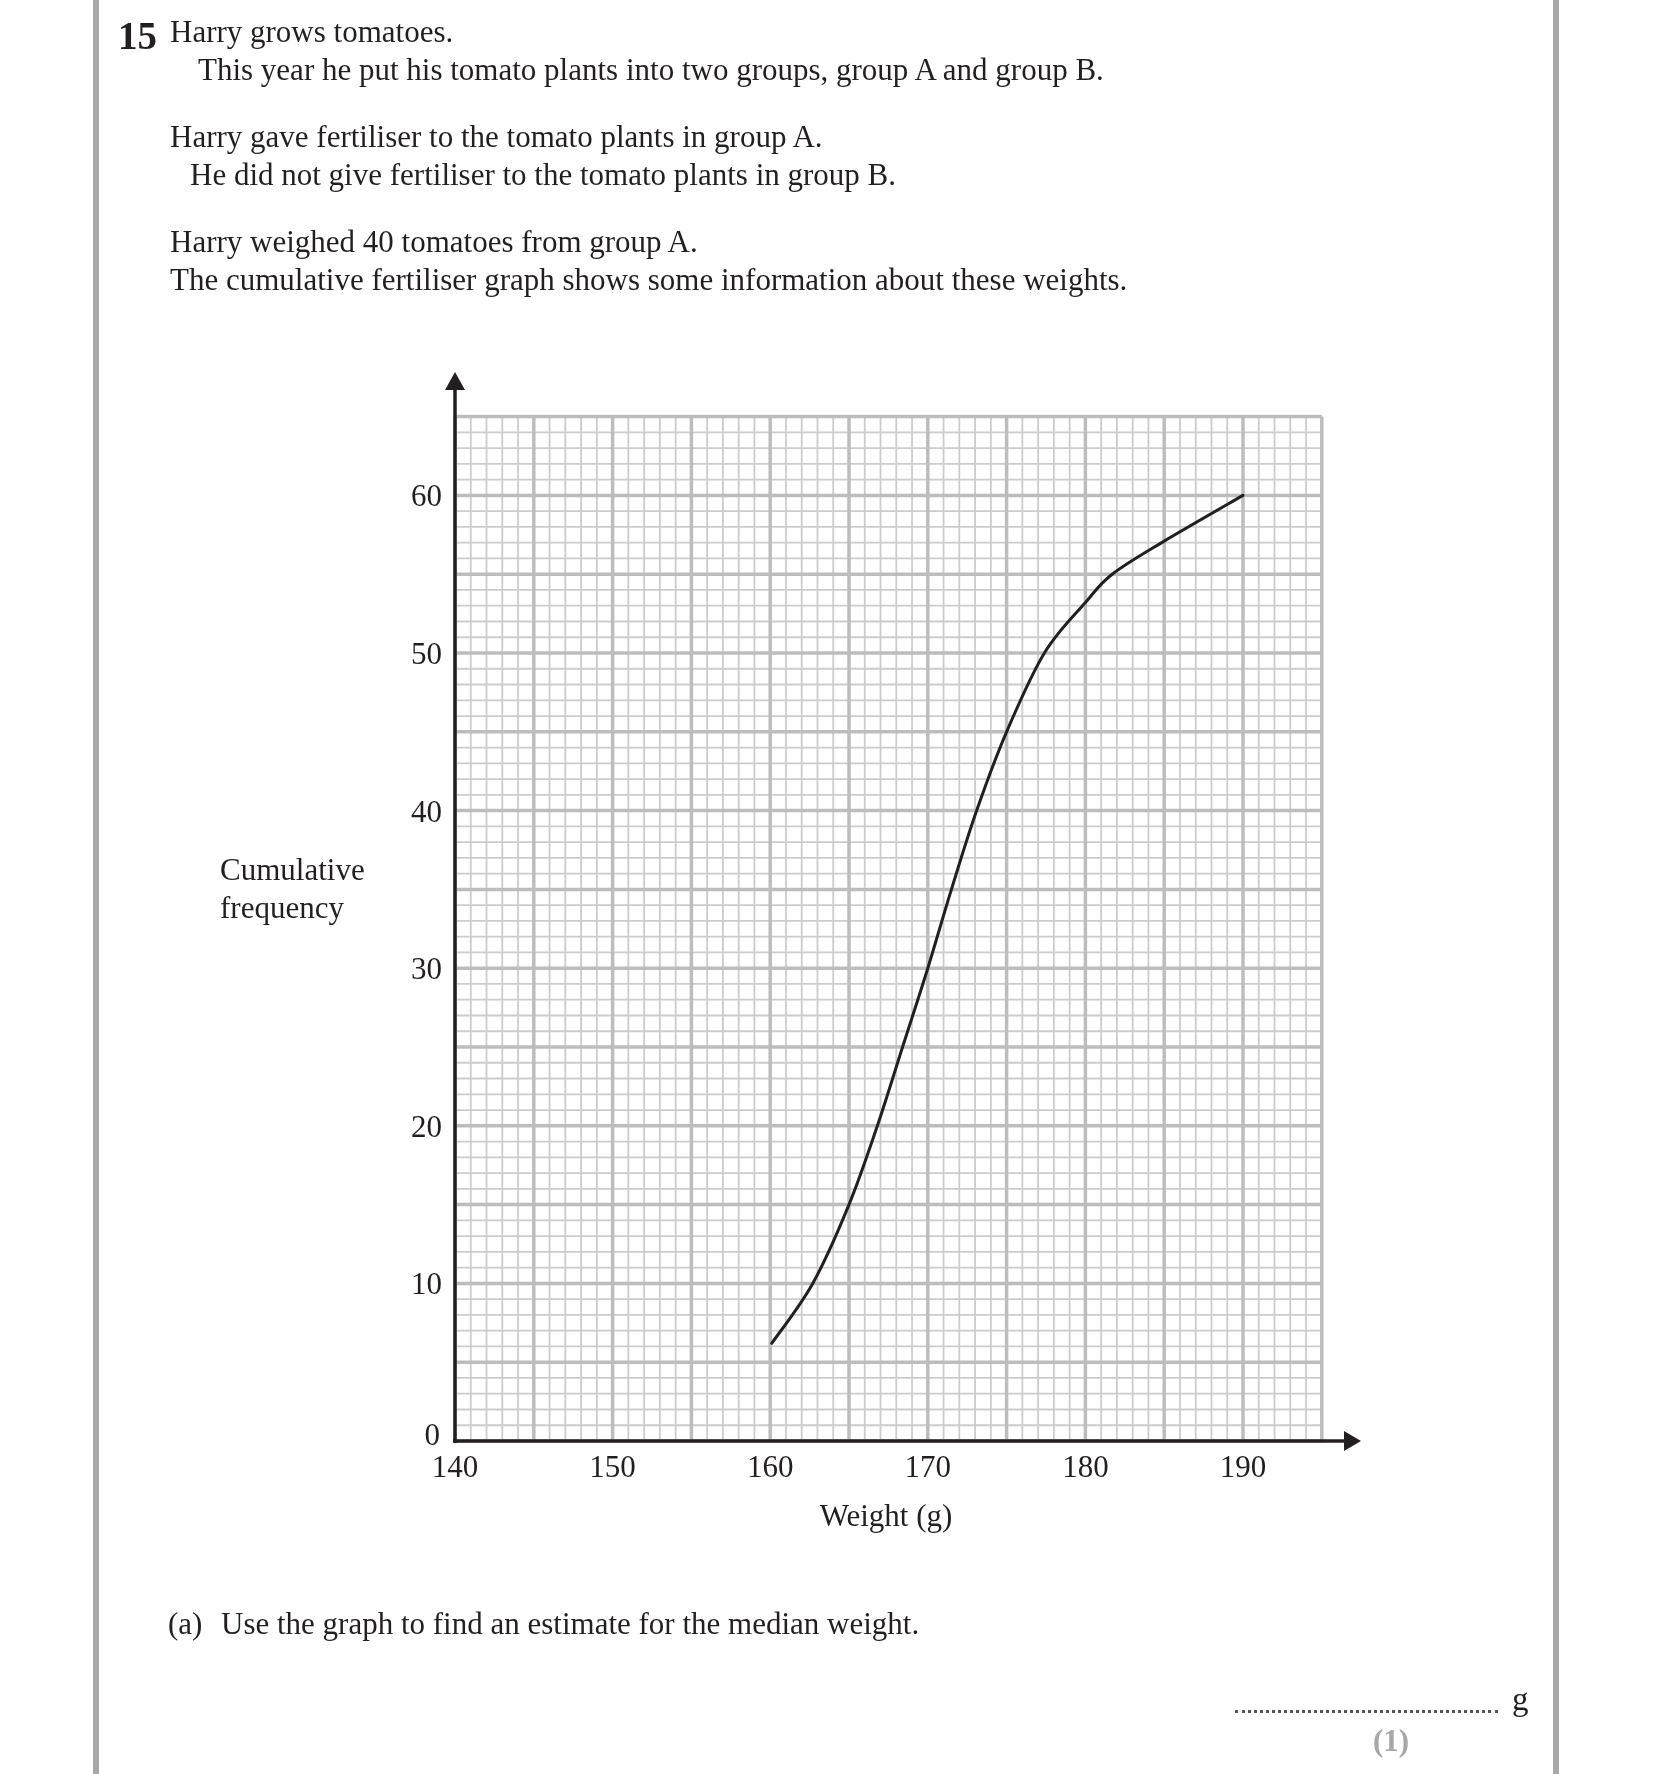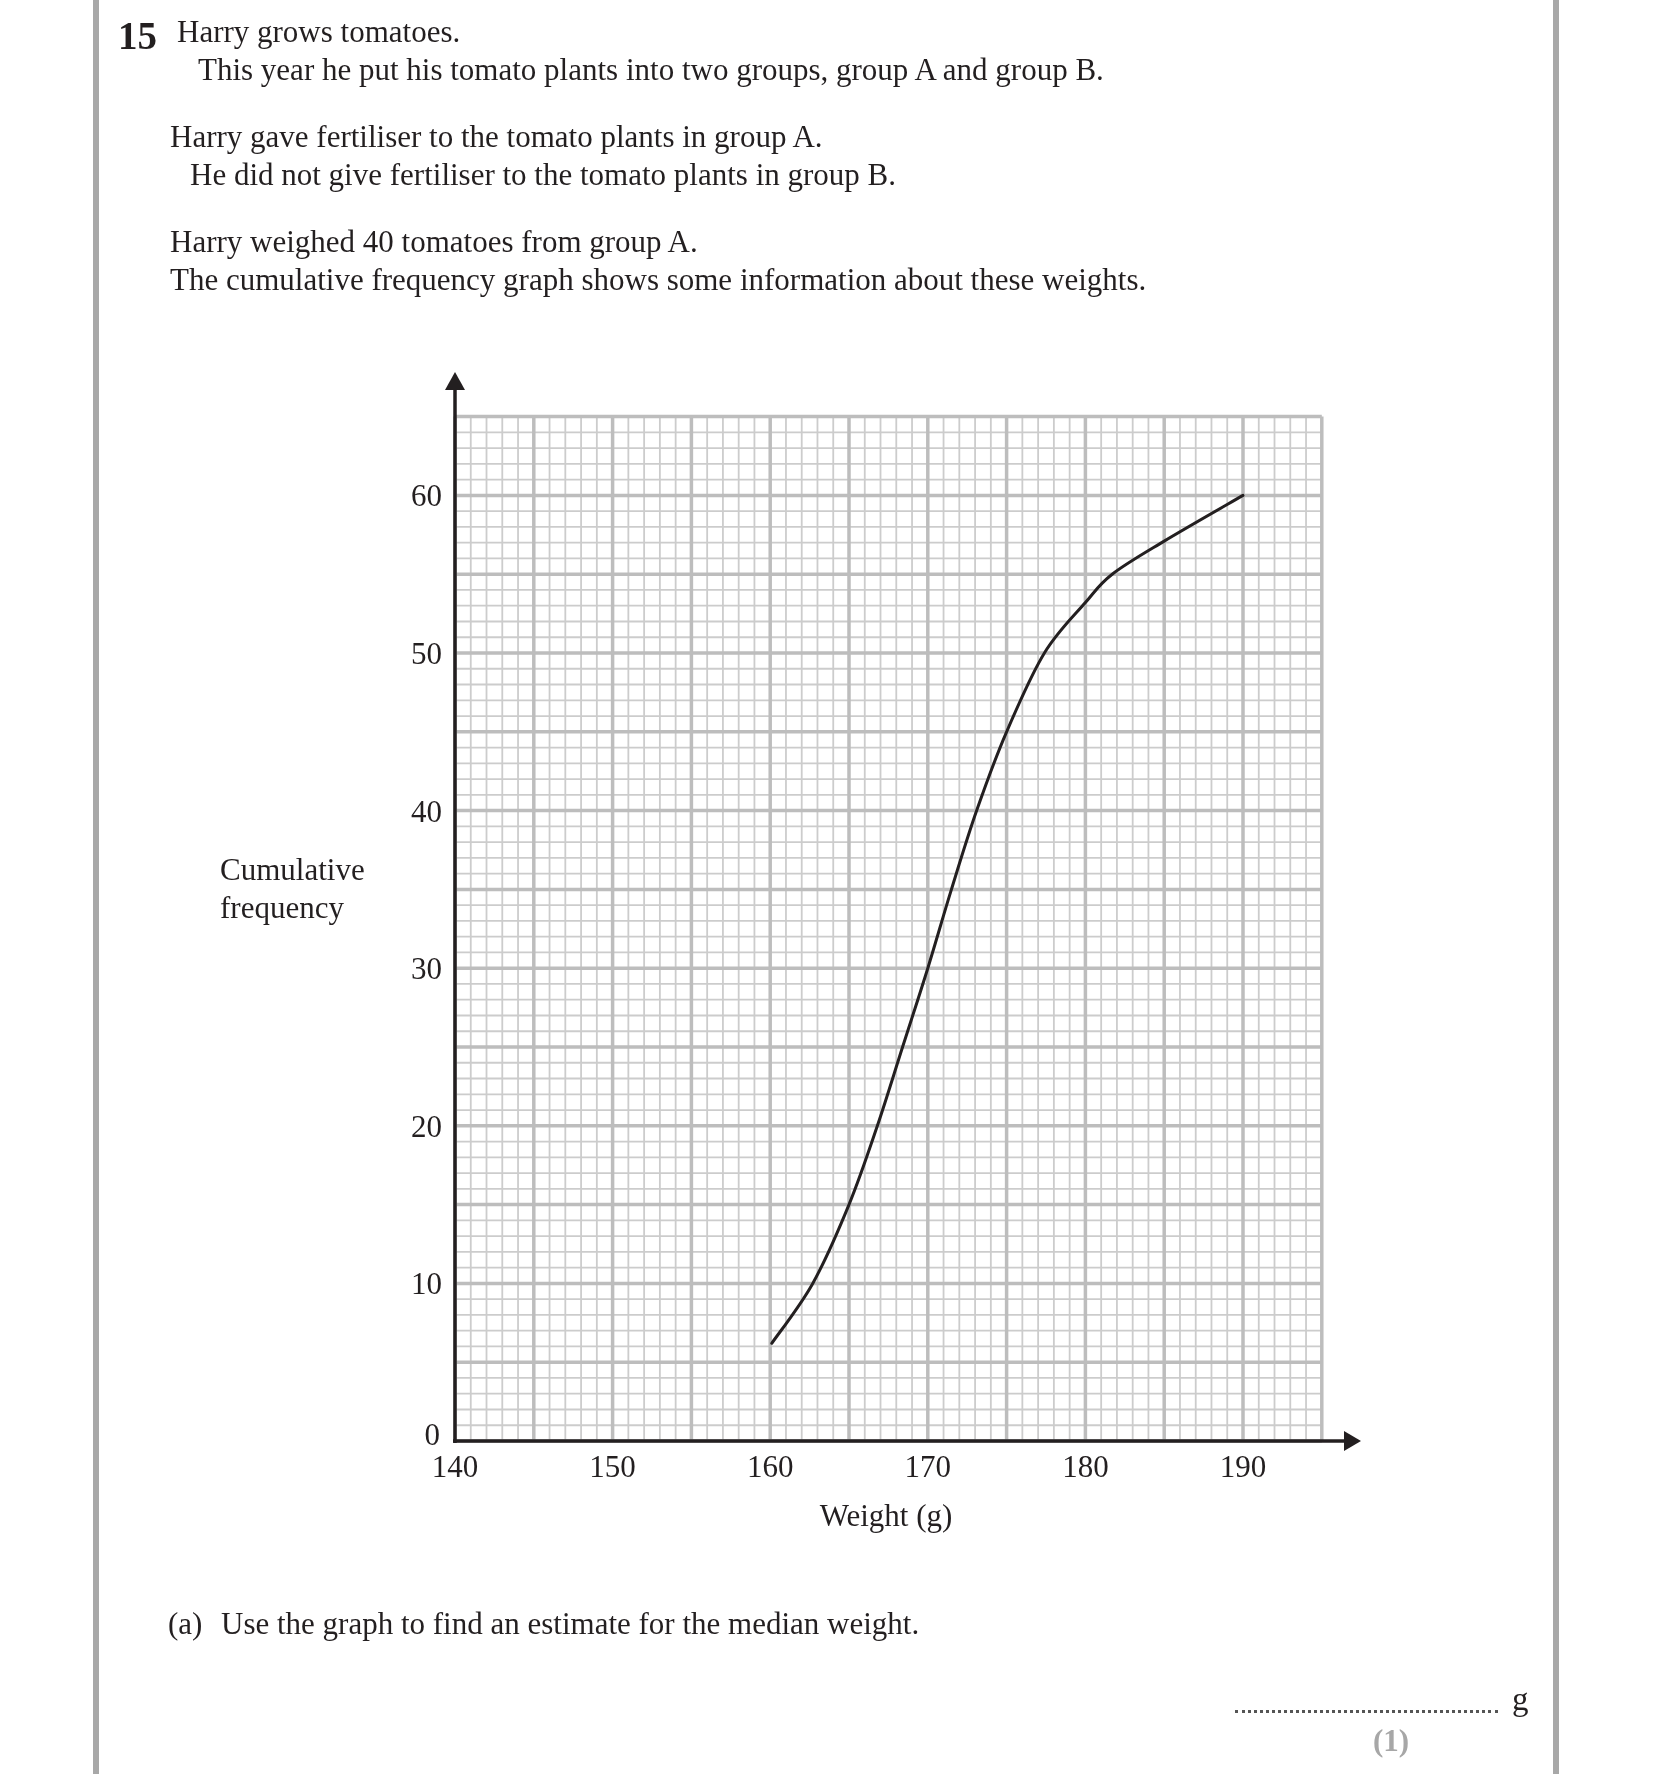--- a/index.html
+++ b/index.html
@@ -16,26 +16,26 @@
   .unit { position: absolute; left: 1512px; top: 1683px; font-size: 33px; line-height: 1; }
   .marks { position: absolute; left: 1373px; top: 1725px; font-size: 31px; font-weight: bold; color: #a7a7a7; line-height: 1; }
 </style>
 </head>
 <body>
 
 <div class="border-left"></div>
 <div class="border-right"></div>
 
 <div class="qnum" style="left:118px; top:16px;">15</div>
-<div class="qtext" style="left:170px; top:16px;margin-left:7px;">Harry grows tomatoes.</div>
+<div class="qtext" style="left:170px; top:16px;">Harry grows tomatoes.</div>
 <div class="qtext" style="left:170px; top:54px;margin-left:28px;">This year he put his tomato plants into two groups, group A and group B.</div>
 <div class="qtext" style="left:170px; top:121px;">Harry gave fertiliser to the tomato plants in group A.</div>
 <div class="qtext" style="left:170px; top:159px;margin-left:20px;">He did not give fertiliser to the tomato plants in group B.</div>
 <div class="qtext" style="left:170px; top:226px;">Harry weighed 40 tomatoes from group A.</div>
-<div class="qtext" style="left:170px; top:264px;">The cumulative frequency graph shows some information about these weights.</div>
+<div class="qtext" style="left:170px; top:264px;">The cumulative fertiliser graph shows some information about these weights.</div>
 
 <svg id="chart" width="1653" height="1774">
   <g id="grid-minor">
       <line x1="470.76" x2="470.76" y1="416.5999999999999" y2="1441" stroke="#cccccc" stroke-width="1.8"></line>
       <line x1="486.52" x2="486.52" y1="416.5999999999999" y2="1441" stroke="#cccccc" stroke-width="1.8"></line>
       <line x1="502.28" x2="502.28" y1="416.5999999999999" y2="1441" stroke="#cccccc" stroke-width="1.8"></line>
       <line x1="518.04" x2="518.04" y1="416.5999999999999" y2="1441" stroke="#cccccc" stroke-width="1.8"></line>
       <line x1="549.56" x2="549.56" y1="416.5999999999999" y2="1441" stroke="#cccccc" stroke-width="1.8"></line>
       <line x1="565.3199999999999" x2="565.3199999999999" y1="416.5999999999999" y2="1441" stroke="#cccccc" stroke-width="1.8"></line>
       <line x1="581.08" x2="581.08" y1="416.5999999999999" y2="1441" stroke="#cccccc" stroke-width="1.8"></line>

